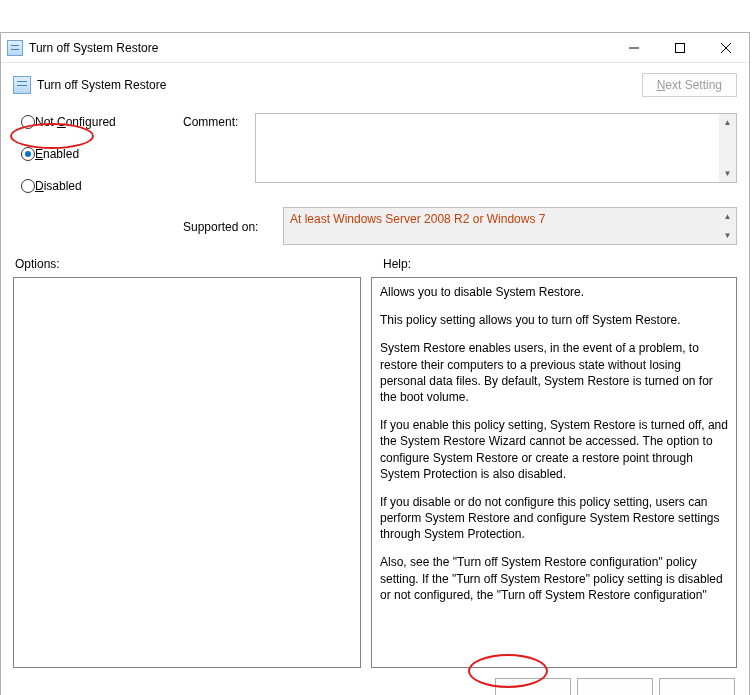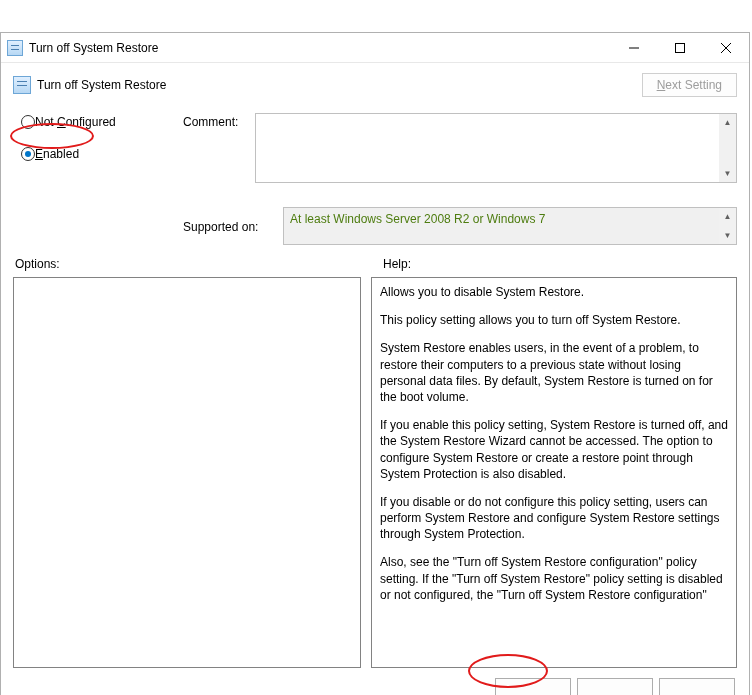--- a/index.html
+++ b/index.html
@@ -157,21 +157,21 @@
     align-items: center;
   }
   .scroll-btn { width: 100%; height: 17px; display:flex; align-items:center; justify-content:center; color:#606060; font-size:8px; }
   .supported-box {
     flex: 1;
     border: 1px solid #c0c0c0;
     height: 38px;
     background: #f0f0f0;
     display: flex;
   }
-  .supported-inner { flex:1; padding: 4px 6px; font-size:12px; color:#4d7c0f; }
+  .supported-inner { flex:1; padding: 4px 6px; font-size:12px; color:#c2410c; }
   .middle-labels {
     display: flex;
     margin-top: 12px;
     margin-bottom: 4px;
   }
   .middle-labels .opt-lbl { width: 370px; padding-left: 2px; }
   .panes {
     display: flex;
     gap: 10px;
     flex: 1;
@@ -268,20 +268,24 @@
 
     <div class="upper-grid">
       <div class="radio-col">
         <div class="radio-opt">
           <div class="circle"></div>
           <span>Not <span class="u">C</span>onfigured</span>
         </div>
         <div class="radio-opt sel">
           <div class="circle"></div>
           <span><span class="u">E</span>nabled</span>
+        </div>
+        <div class="radio-opt">
+          <div class="circle"></div>
+          <span><span class="u">D</span>isabled</span>
         </div>
       </div>
 
       <div class="fields-col">
         <div class="field-row">
           <div class="field-label">Comment:</div>
           <div class="textbox">
             <div class="textbox-inner"></div>
             <div class="scroll-bar">
               <div class="scroll-btn">▲</div>

